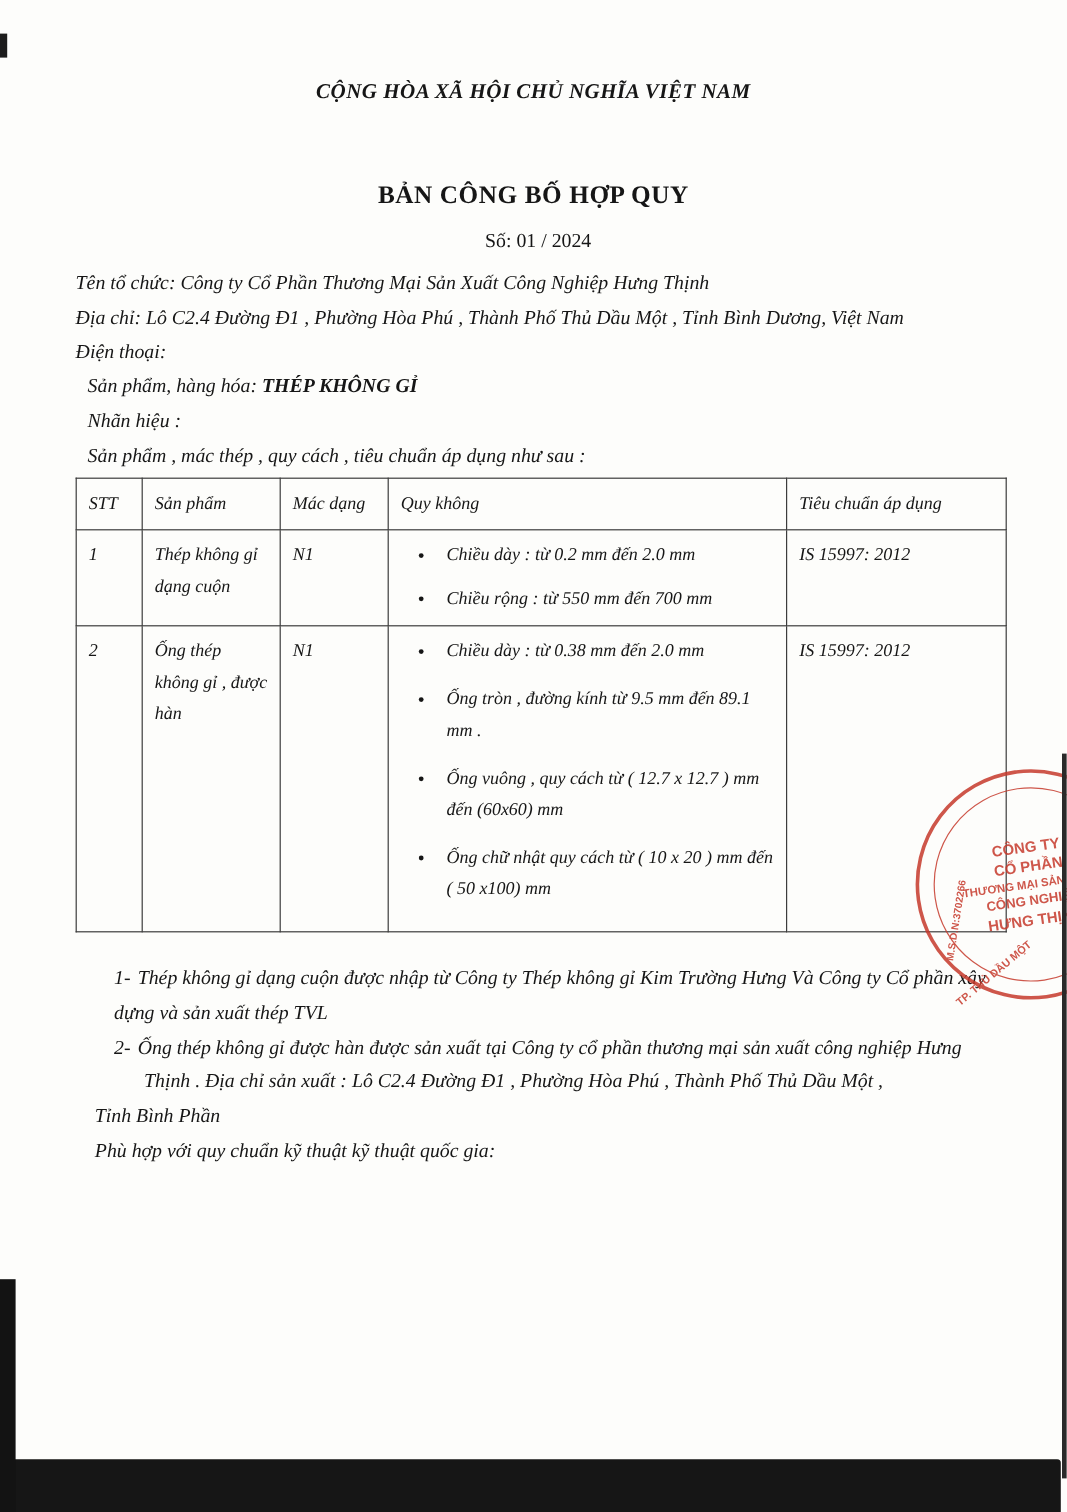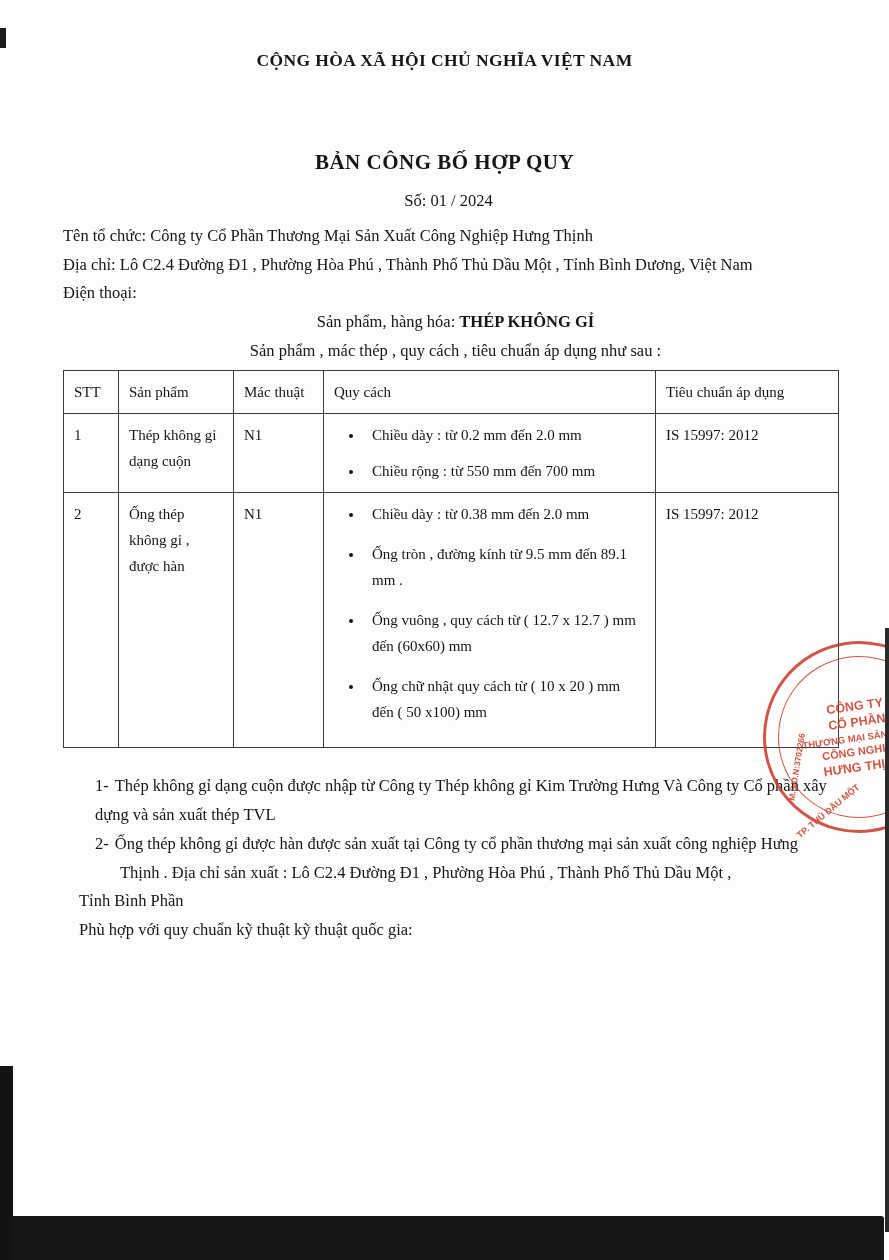--- a/index.html
+++ b/index.html
@@ -11,37 +11,37 @@
   body {
     position: relative;
     font-family: "Liberation Serif", "DejaVu Serif", serif;
     color: #161616;
   }
   .page {
     position: absolute; inset: 0;
     background: #fdfdfb;
   }
   
-  .header { position: absolute; top: 50px; left: 0; width: 100%; text-align: center; }
+  .header { position: absolute; top: 66px; left: 0; width: 100%; text-align: center; font-style: italic; }
   .national-title { font-size: 17.5px; font-weight: bold; letter-spacing: 0.4px; }
   .motto {
     display: inline-block; margin-top: 8px;
     font-size: 15.5px; font-weight: bold;
     padding: 0 10px 3px 10px;
     border-bottom: 2px solid #161616;
   }
   .doc-title { position: absolute; top: 150px; left: 0; width: 100%; text-align: center;
     font-size: 21px; font-weight: bold; letter-spacing: 0.5px; }
   .doc-number { position: absolute; top: 191px; left: 4px; width: 100%; text-align: center;
     font-size: 16.5px; }
 
   
-  .content { position: absolute; top: 222px; left: 63px; width: 775px; font-size: 16.5px; line-height: 1.74; }
+  .content { position: absolute; top: 222px; left: 63px; width: 775px; font-size: 16.5px; line-height: 1.74; font-style: italic; }
   .content p { margin: 0; }
-  .indent { padding-left: 10px; text-align: center; }
+  .indent { padding-left: 10px; }
   .bold { font-weight: bold; }
 
   
   table.spec-table {
     width: 775px; border-collapse: collapse; margin-top: 4px;
     font-size: 15px; table-layout: fixed;
   }
   .spec-table th, .spec-table td {
     border: 1.5px solid #3c3c3c;
     padding: 8px 10px;
@@ -134,36 +134,37 @@
   </div>
 
   <div class="doc-title">BẢN CÔNG BỐ HỢP QUY</div>
   <div class="doc-number">Số: 01 / 2024</div>
 
   <div class="content">
     <p>Tên tổ chức: Công ty Cổ Phần Thương Mại Sản Xuất Công Nghiệp Hưng Thịnh</p>
     <p>Địa chỉ: Lô C2.4 Đường Đ1 , Phường Hòa Phú , Thành Phố Thủ Dầu Một , Tỉnh Bình Dương, Việt Nam</p>
     <p>Điện thoại:</p>
     <p class="indent"><span>Sản phẩm, hàng hóa: </span><span class="bold">THÉP KHÔNG GỈ</span></p>
+    <p class="indent">Nhãn hiệu :</p>
     <p class="indent">Sản phẩm , mác thép , quy cách , tiêu chuẩn áp dụng như sau :</p>
 
     <table class="spec-table">
       <colgroup>
         <col class="col-stt">
           <col class="col-sp">
           <col class="col-mt">
           <col class="col-qc">
           <col class="col-tc">
       </colgroup>
       <thead>
         <tr>
           <th class="th-stt">STT</th>
           <th>Sản phẩm</th>
-          <th>Mác thuật</th>
-          <th>Quy cách</th>
+          <th>Mác dạng</th>
+          <th>Quy không</th>
           <th>Tiêu chuẩn áp dụng</th>
         </tr>
       </thead>
       <tbody>
         <tr class="row-1">
           <td class="td-stt">1</td>
           <td class="td-sp">Thép không gỉ dạng cuộn</td>
           <td class="td-mt">N1</td>
           <td class="td-qc">
             <ul class="spec-list">

